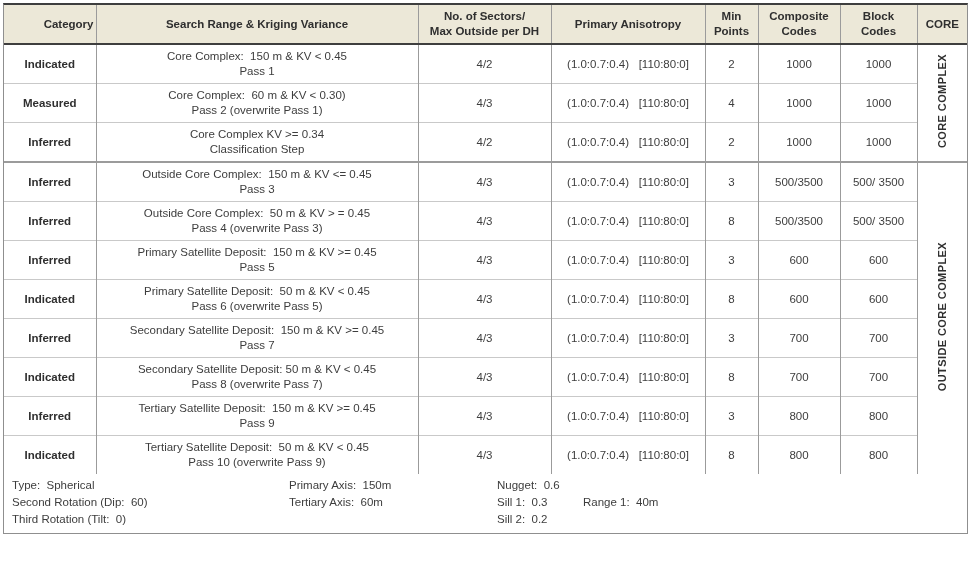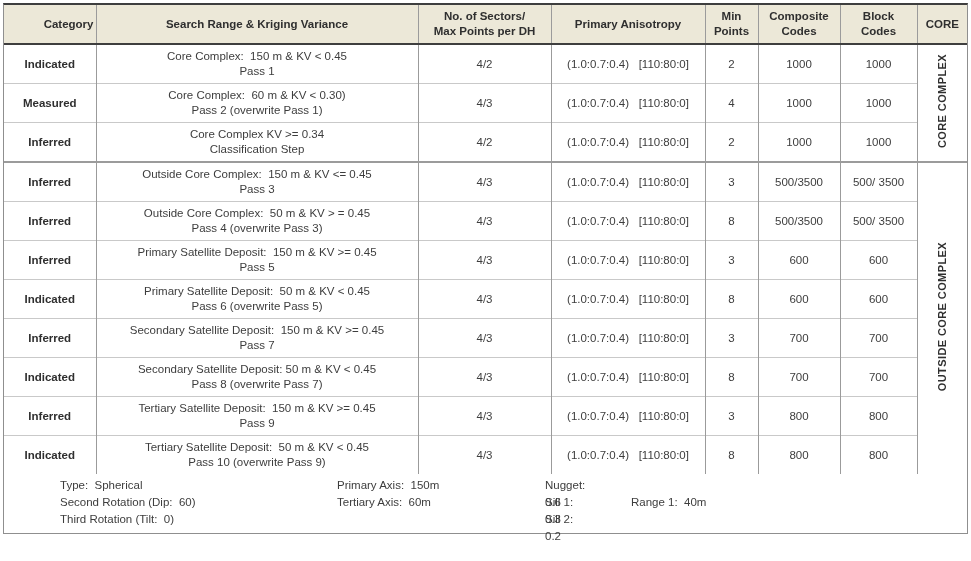--- a/index.html
+++ b/index.html
@@ -84,21 +84,21 @@
     padding:3px 0 5px 8px;
     font-size:11.5px;
     color:#3d3d3d;
     background:#ffffff;
   }
   .vcol { display:flex; flex-direction:column; }
   .vcol-1 { width:277px; }
   .vcol-2 { width:208px; }
   .vcol-3 { width:86px; }
   .vcol-4 { flex:1; }
-  .vline { height:17px; line-height:17px; white-space:pre-wrap;margin-left:48px; }
+  .vline { height:17px; line-height:17px; white-space:pre-wrap; }
 </style>
 </head>
 <body>
 
 <div class="sheet">
 
   <table class="params">
     <colgroup>
       <col style="width:92px">
         <col style="width:322px">
@@ -107,21 +107,21 @@
       <col style="width:53px">
         <col style="width:82px">
         <col style="width:77px">
         <col style="width:50px">
     </colgroup>
     <thead>
       <tr>
         <th>Category</th>
         <th>Search Range &amp; Kriging Variance</th>
         <th>No.  of Sectors/
-Max Points per DH</th>
+Max Outside per DH</th>
         <th>Primary Anisotropy</th>
         <th>Min
 Points</th>
         <th>Composite
 Codes</th>
         <th>Block
 Codes</th>
         <th>CORE</th>
       </tr>
     </thead>

